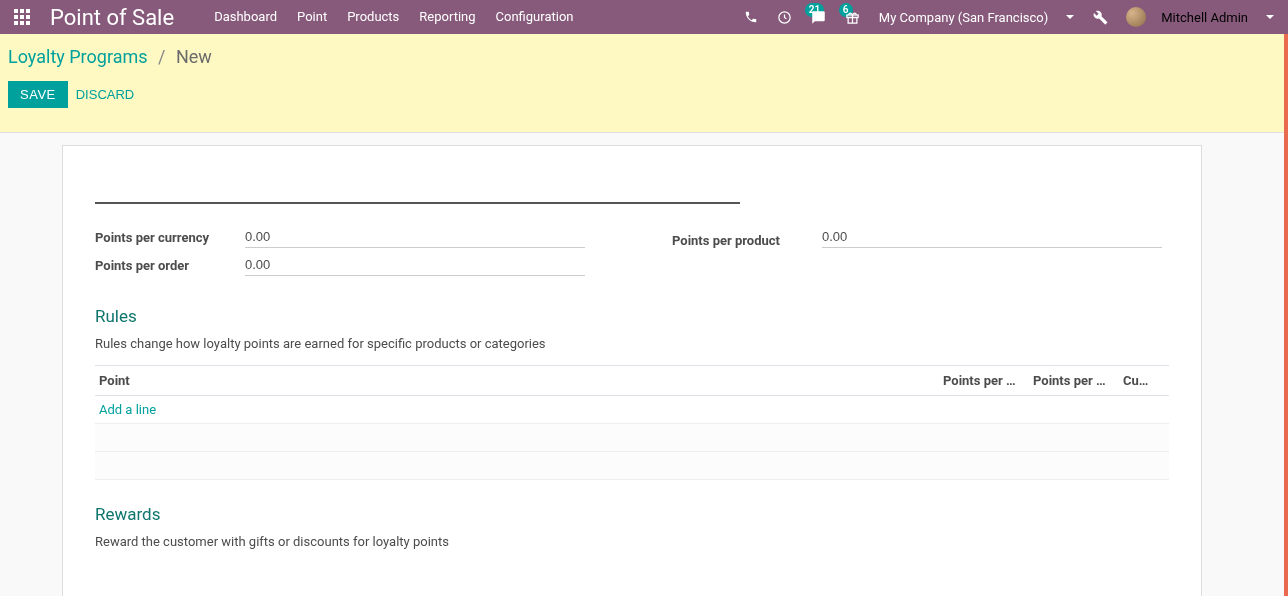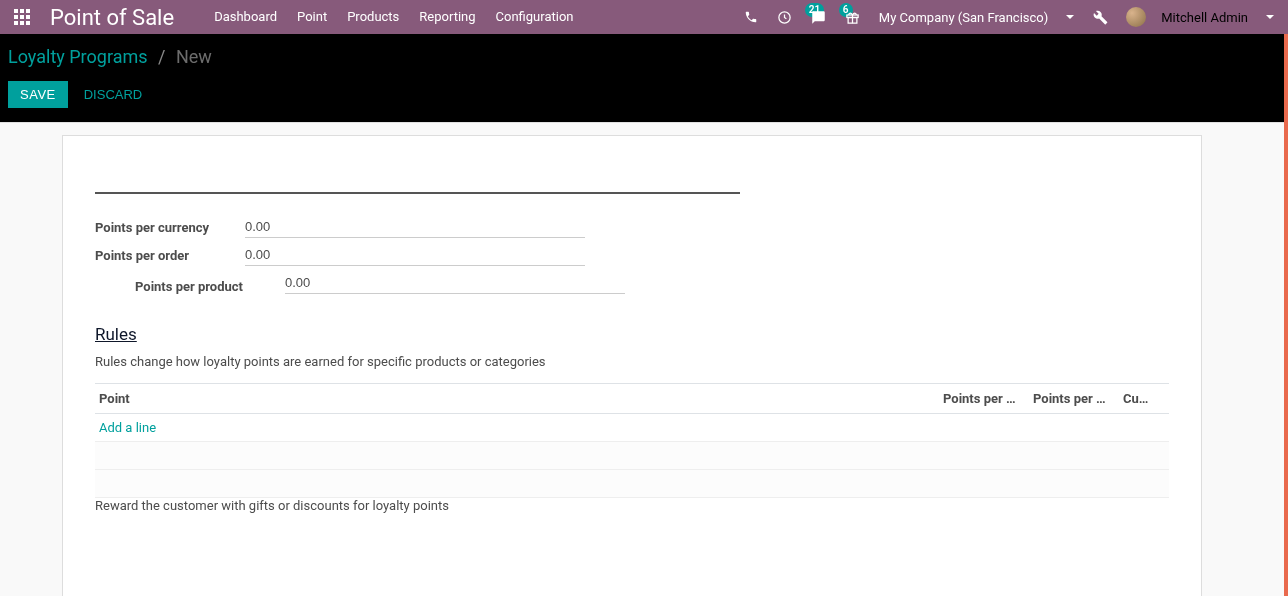--- a/index.html
+++ b/index.html
@@ -15,43 +15,43 @@
 .nav-item { padding: 0 10px; color: #fff; font-size: 13px; line-height: 34px; cursor:pointer; }
 .nav-right { margin-left:auto; display:flex; align-items:center; gap: 6px; }
 .nav-ico { width: 28px; height:34px; display:flex; align-items:center; justify-content:center; color:#fff; position:relative; cursor:pointer; }
 .badge { position:absolute; top:3px; left:16px; background:#00a09d; color:#fff; font-size:10px; border-radius:8px; padding:0 4px; line-height:14px; height:14px; font-weight:600;margin-left:18px;}
 .company { color:#fff; font-size:13px; padding: 0 6px; display:flex; align-items:center; gap:15px; cursor:pointer;}
 .caret-down { width:0; height:0; border-left:4px solid transparent; border-right:4px solid transparent; border-top:4px solid #fff; margin-left:3px;}
 .avatar { width:20px; height:20px; border-radius:50%; background: radial-gradient(circle at 30% 30%, #d9b38c, #8b6f47);}
 .user { display:flex; align-items:center; gap:15px; color:#000000; padding: 0 6px; cursor:pointer;}
 
 
-.control { background:#000000; padding: 12px 16px 14px 8px; border-bottom:1px solid #e0e0e0;}
+.control { background:#fef9c3; padding: 12px 16px 24px 8px; border-bottom:1px solid #e0e0e0;}
 .breadcrumb { font-size: 18px; margin-bottom: 14px; padding-left: 0; }
 .breadcrumb .bc-link { color:#00a09d; cursor:pointer; }
 .breadcrumb .sep { color:#888; margin: 0 6px; }
 .breadcrumb .bc-active { color:#6c6c6c; }
-.btns { display:flex; align-items:flex-start; gap: 8px;}
+.btns { display:flex; align-items:flex-start; }
 .btn-save { background:#00a09d; color:#fff; border:none; padding: 6px 12px; font-size:13px; letter-spacing:0.5px; cursor:pointer;}
 .btn-discard { background:none; border:none; color:#00a09d; font-size:13px; padding: 6px 8px; cursor:pointer;}
 
 
 .sheet-wrap { padding: 0 0; display:flex; justify-content:flex-start; }
 .sheet { background:#fff; border:1px solid #ddd; width: 1140px; margin-left: 62px; margin-top: 12px; padding: 24px 32px 40px 32px; height: 500px;}
 .title-label { font-weight:700; color:#4c4c4c; font-size:13px; margin-bottom: 24px;}
 .title-input { width: 645px; border:none; border-bottom: 2px solid #555; height: 34px; font-size: 20px; padding: 2px 0; outline:none;}
 
-.cols { display:flex; gap: 0; margin-top: 22px; flex-direction: column;}
+.cols { display:flex; gap: 0; margin-top: 22px;}
 .col { width: 50%;}
 .field-row { display:flex; align-items:center; margin-bottom: 6px;}
 .field-label { width: 150px; font-weight:700; font-size:13px; color:#4c4c4c;}
 .field-input { border:none; border-bottom:1px solid #ccc; padding: 3px 0; width: 340px; font-size: 13px; color:#4c4c4c; outline:none; }
 .col2 .field-row { padding-left: 40px; align-items: flex-end;}
 
-.section-title { font-size: 17px; color:#0f172a; margin-top: 24px; margin-bottom: 10px; font-weight:400;text-decoration:underline;}
+.section-title { font-size: 17px; color:#0f766e; margin-top: 24px; margin-bottom: 10px; font-weight:400;}
 .section-desc { font-size: 13px; color:#4c4c4c; margin-bottom: 14px;}
 
 .table { width: 100%; border-collapse: collapse; font-size:13px;}
 .table th { text-align:left; padding: 7px 4px; font-weight:700; color:#4c4c4c; border-bottom:1px solid #dee2e6; border-top:1px solid #dee2e6; white-space:nowrap; overflow:hidden; text-overflow:ellipsis;}
 .table td { padding: 6px 4px; border-bottom: 1px solid #eee;}
 .addline { color:#00a09d; cursor:pointer;}
 .blank-row td { height: 28px; background:#fcfcfc;}
 
 .right-edge { position:absolute; right:0; top:34px; bottom:0; width:4px; background:#e96a4e;}
 </style>
@@ -182,17 +182,18 @@
         </tr>
         <tr class="blank-row">
             <td colspan="4"></td>
           </tr>
         <tr class="blank-row">
             <td colspan="4"></td>
           </tr>
       </tbody>
     </table>
 
+    <div class="section-title">Rewards</div>
     <div class="section-desc">Reward the customer with gifts or discounts for loyalty points</div>
   </div>
 </div>
 
 <div class="right-edge"></div>
 
 </body></html>

